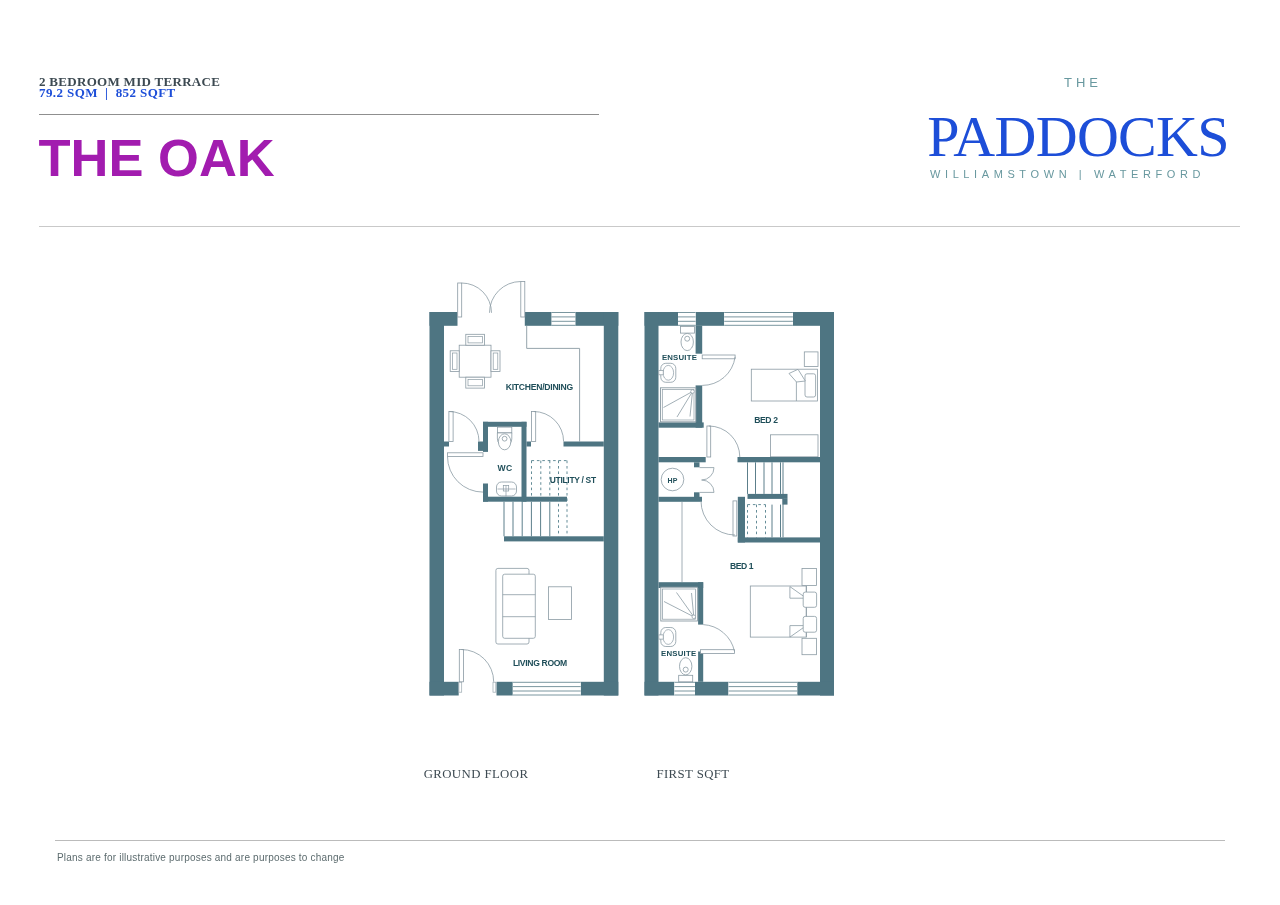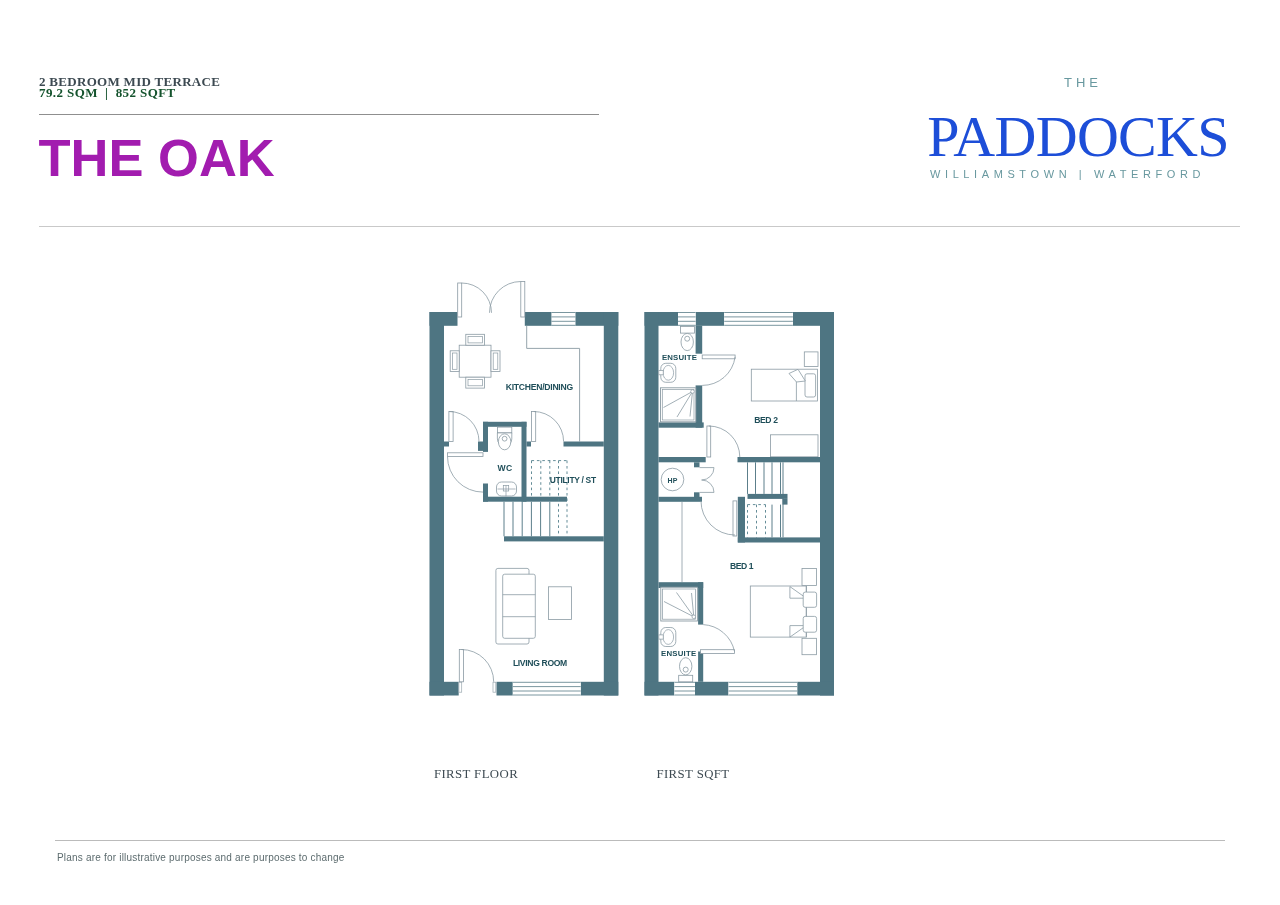--- a/index.html
+++ b/index.html
@@ -5,35 +5,35 @@
   html,body{margin:0;padding:0;}
   body{width:1280px;height:905px;position:relative;background:#ffffff;overflow:hidden;
        font-family:"Liberation Sans", sans-serif;}
   .abs{position:absolute;}
 </style>
 </head>
 <body>
 
 <div class="abs" style="left:39px;top:64px;font-family:'Liberation Serif',serif;font-weight:700;font-size:13px;letter-spacing:0.3px;color:#3d4a52;margin-top:10px;">2 BEDROOM MID TERRACE</div>
 
-<div class="abs" style="left:39px;top:84.5px;font-family:'Liberation Serif',serif;font-weight:700;font-size:13px;letter-spacing:0.4px;color:#14532d;">79.2 SQM&nbsp; | &nbsp;852 SQFT</div>
+<div class="abs" style="left:39px;top:84.5px;font-family:'Liberation Serif',serif;font-weight:700;font-size:13px;letter-spacing:0.4px;color:#1d4ed8;">79.2 SQM&nbsp; | &nbsp;852 SQFT</div>
 
 <div class="abs" style="left:39px;top:114px;width:560px;height:1px;background:#8f8f8f;"></div>
 
 <div class="abs" style="left:38.5px;top:129px;line-height:58px;font-weight:700;font-size:52.5px;letter-spacing:0px;color:#a21caf;">THE OAK</div>
 
 <div class="abs" style="left:39px;top:226px;width:1201px;height:1px;background:#c9c9c9;"></div>
 
 <div class="abs" style="left:933px;top:75px;width:300px;text-align:center;font-size:13px;letter-spacing:4px;color:#68989f;">THE</div>
 
 <div class="abs" style="left:923px;top:106px;line-height:62px;width:310px;text-align:center;font-family:'Liberation Serif',serif;font-size:58px;letter-spacing:-0.7px;color:#1d4ed8;">PADDOCKS</div>
 
 <div class="abs" style="left:930px;top:168px;width:300px;text-align:left;font-size:11px;letter-spacing:4.6px;color:#68989f;">WILLIAMSTOWN | WATERFORD</div>
 
-<div class="abs" style="left:376px;top:767px;width:200px;text-align:center;font-family:'Liberation Serif',serif;font-size:12.8px;letter-spacing:0.4px;color:#3d4a52;">FIRST FLOOR</div>
+<div class="abs" style="left:376px;top:767px;width:200px;text-align:center;font-family:'Liberation Serif',serif;font-size:12.8px;letter-spacing:0.4px;color:#3d4a52;">GROUND FLOOR</div>
 
 <div class="abs" style="left:593px;top:767px;width:200px;text-align:center;font-family:'Liberation Serif',serif;font-size:12.8px;letter-spacing:0.4px;color:#3d4a52;">FIRST SQFT</div>
 
 <div class="abs" style="left:55px;top:840px;width:1170px;height:1px;background:#bbbbbb;"></div>
 
 <div class="abs" style="left:57px;top:852px;font-size:10px;letter-spacing:0.2px;color:#5c6b6e;">Plans are for illustrative purposes and are purposes to change</div>
 
 <svg class="abs" style="left:0;top:0;" width="1280" height="905" viewBox="0 0 1280 905" fill="none">
 
 <g id="gf">

